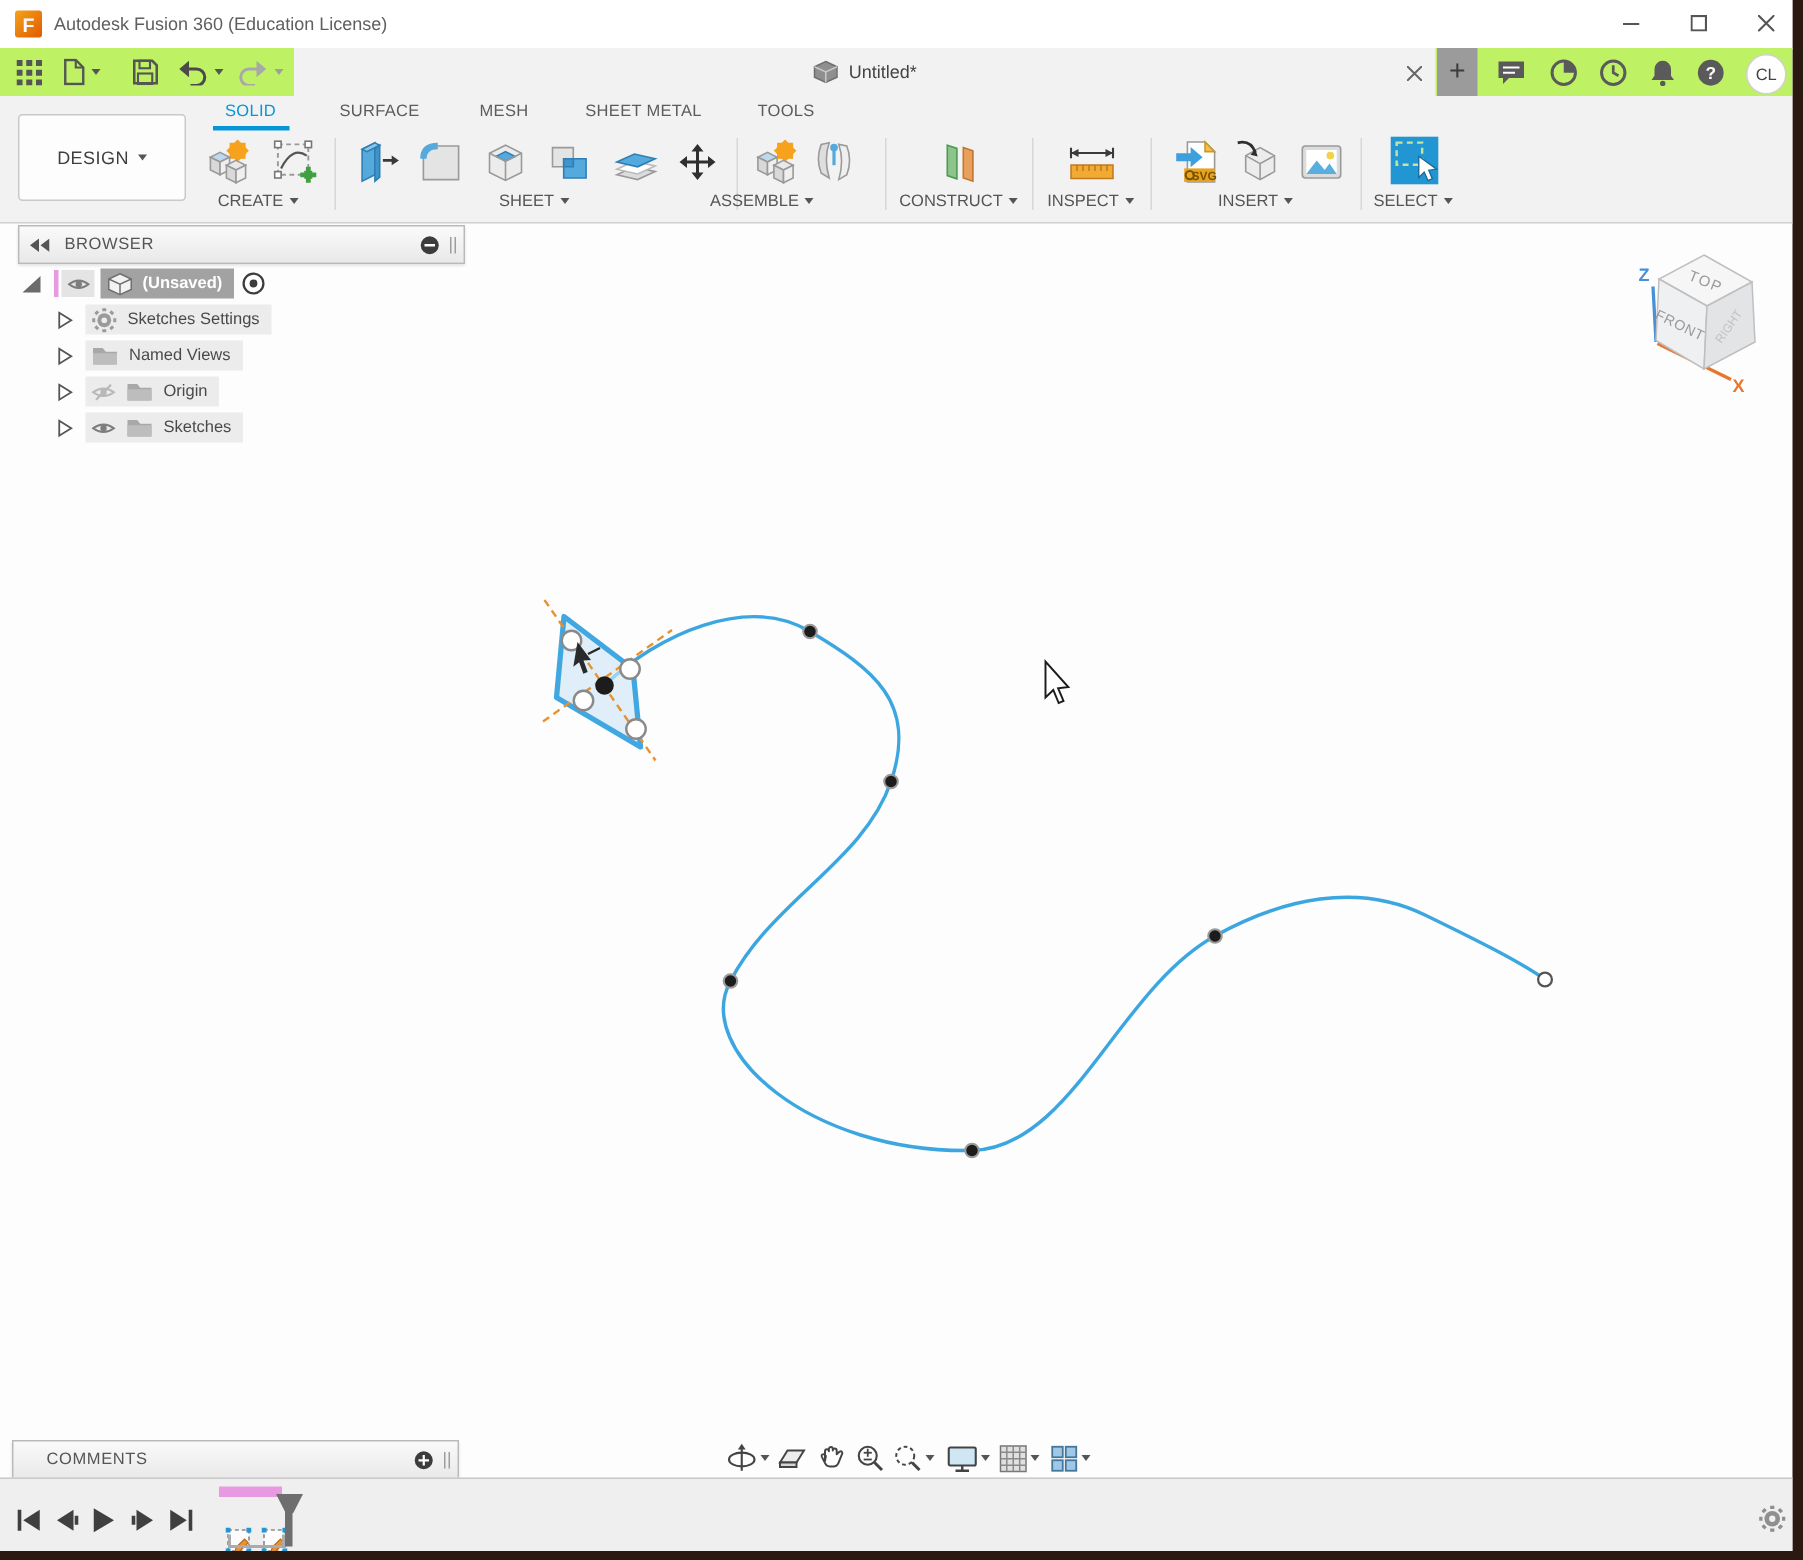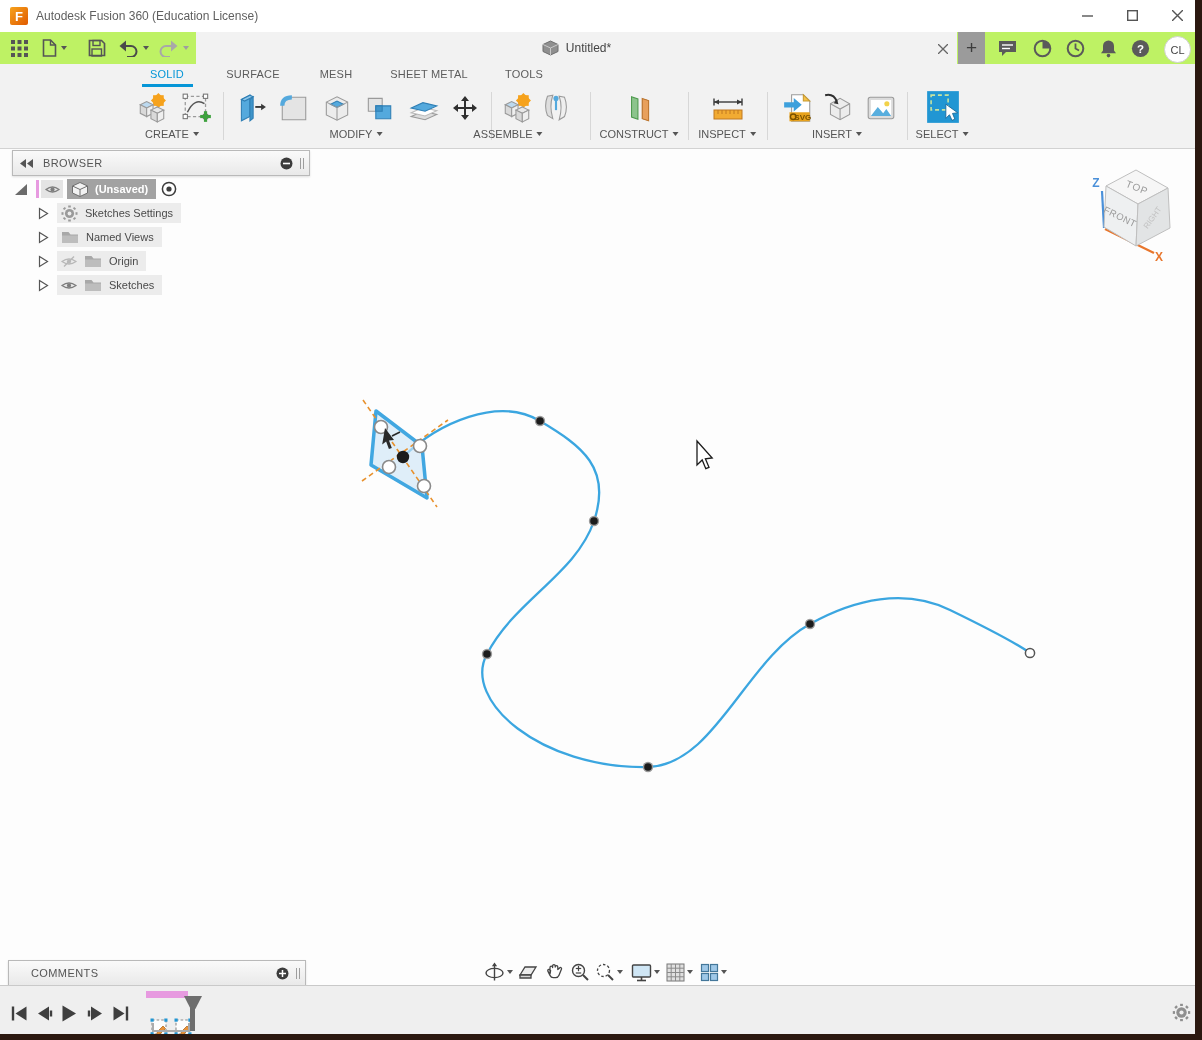--- a/index.html
+++ b/index.html
@@ -163,20 +163,24 @@
         <circle cx="9.5" cy="9.5" r="8.6" fill="#5a5a5a"></circle>
         <text x="9.5" y="13.5" text-anchor="middle" font-size="11.5" font-weight="bold" fill="#fff">?</text>
       </svg>
     </div>
     <div class="avatar">
       <span>CL</span>
     </div>
   </div>
 
   <div class="ribbon">
+    <div class="designbtn">
+      <span>DESIGN</span>
+      <span class="caret"></span>
+    </div>
 
     <div class="rtab active" style="left:167px;">SOLID</div>
     <div class="rtab" style="left:253px;">SURFACE</div>
     <div class="rtab" style="left:336px;">MESH</div>
     <div class="rtab" style="left:429px;">SHEET METAL</div>
     <div class="rtab" style="left:524px;">TOOLS</div>
     <div class="rtab-underline"></div>
 
     <div class="rsep" style="left:223px;"></div>
     <div class="rsep" style="left:491px;"></div>
@@ -255,21 +259,21 @@
         <path d="M3 19.5 l11 -5 13 3 -11 5 z" fill="#ffffff" stroke="#bbbbbb"></path>
         <path d="M3 15 l11 -5 13 3 -11 5 z" fill="#54a9dd" stroke="#2f7fb5"></path>
       </svg>
     </div>
     <div class="ric" style="left:447px;">
       <svg width="30" height="30" viewBox="0 0 30 30">
         <path d="M15 2 l4 5 h-3 v6 h6 v-3 l5 4 -5 4 v-3 h-6 v6 h3 l-4 5 -4 -5 h3 v-6 h-6 v3 l-5 -4 5 -4 v3 h6 v-6 h-3 z" fill="#2f2f2f"></path>
       </svg>
     </div>
     <div class="rgl" style="left:356px;">
-      <span>MODIFY</span>
+      <span>SHEET</span>
         <span class="caret"></span>
     </div>
 
     <div class="ric" style="left:499px;">
       <svg width="32" height="32" viewBox="0 0 30 30">
         <rect x="16" y="3" width="10" height="10" fill="#f6a21c" transform="rotate(45 21 8)"></rect>
         <rect x="16" y="3" width="10" height="10" fill="#f6a21c"></rect>
         <g stroke="#9a9a9a" stroke-width="1">
           <path d="M4 12 l6 -3 6 3 -6 3 z" fill="#bcd9ef"></path>
           <path d="M4 12 v8 l6 3 v-8 z" fill="#d9d9d9"></path>

